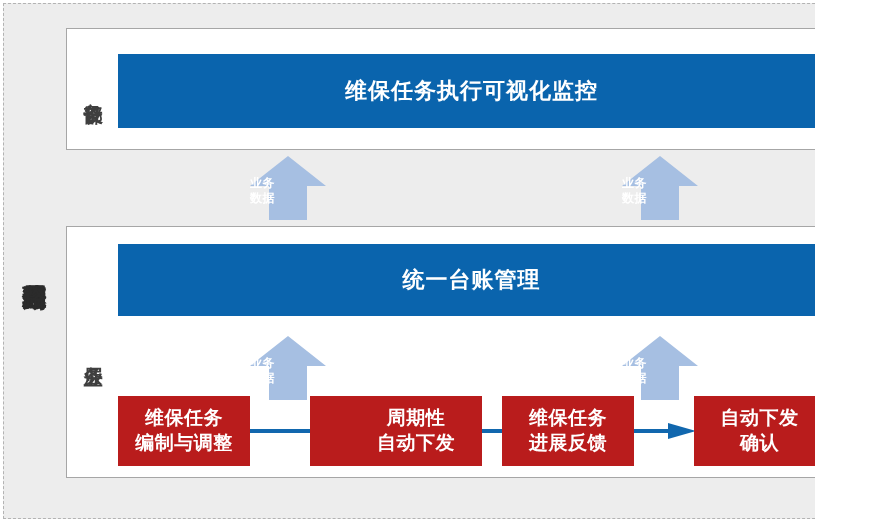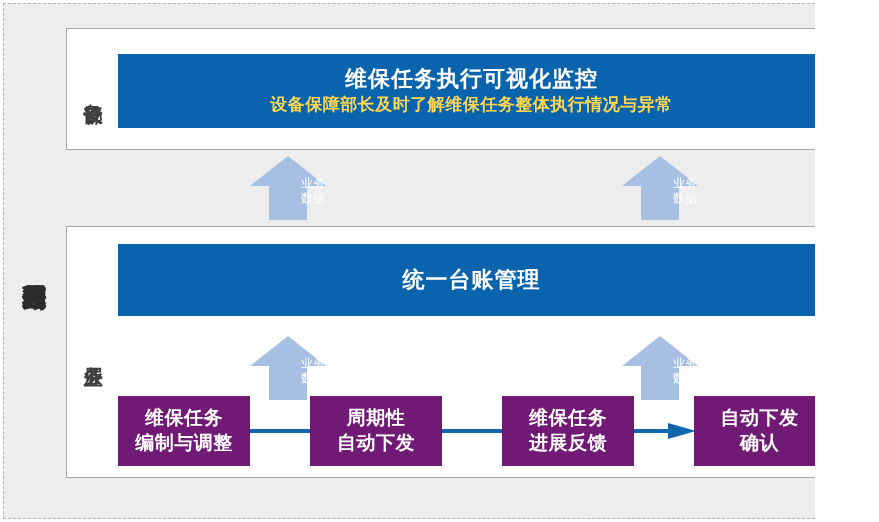--- a/index.html
+++ b/index.html
@@ -149,50 +149,50 @@
     top: 0;
     display: block;
   }
   .up-arrow .arrow-text {
     position: absolute;
     left: 0;
     top: 20px;
     width: 76px;
     color: #ffffff;
     font-size: 12px;
-    font-weight: normal;
+    font-weight: bold;
     line-height: 1.22;
-    text-align: right;
+    text-align: left;
     white-space: pre-line;
     letter-spacing: 0.5px;
   }
   .arrow-a1 { left: 250px; top: 156px; }
   .arrow-a2 { left: 622px; top: 156px; }
   .arrow-b1 { left: 250px; top: 336px; }
   .arrow-b2 { left: 622px; top: 336px; }
 
   
   .flow-box {
     position: absolute;
-    background: #701a75;
+    background: #b91c1c;
     display: flex;
     align-items: center;
     justify-content: center;
     text-align: center;
     color: #ffffff;
     font-size: 19px;
     font-weight: bold;
     line-height: 1.30;
     white-space: pre-line;
     letter-spacing: 0.5px;
     top: 396px;
     height: 70px;
   }
   .fb1 { left: 118px;  width: 132px; }
-  .fb2 { left: 310px;  width: 132px; }
+  .fb2 { left: 310px;  width: 132px; padding-left: 40px; }
   .fb3 { left: 502px;  width: 132px; }
   .fb4 { left: 694px;  width: 131px; }
 
   
   .connector {
     position: absolute;
     top: 429px;
     height: 4px;
     background: #1167ae;
   }
@@ -216,21 +216,20 @@
   <div class="outer-frame"></div>
 
   <div class="vtitle">周期任务管理整体思路</div>
 
   <div class="panel panel-top"></div>
 
   <div class="role-label role-top">设备部长</div>
 
   <div class="banner banner-top">
     <div class="banner-title">维保任务执行可视化监控</div>
-    <div class="banner-sub">设备保障部长及时了解维保任务整体执行情况与异常</div>
   </div>
 
   <div class="up-arrow arrow-a1">
     <svg width="76" height="64" viewBox="0 0 76 64">
       <polygon points="38,0 76,30 57,30 57,64 19,64 19,30 0,30" fill="#a6bfe2"></polygon>
     </svg>
     <div class="arrow-text">业务
 数据</div>
   </div>
 

